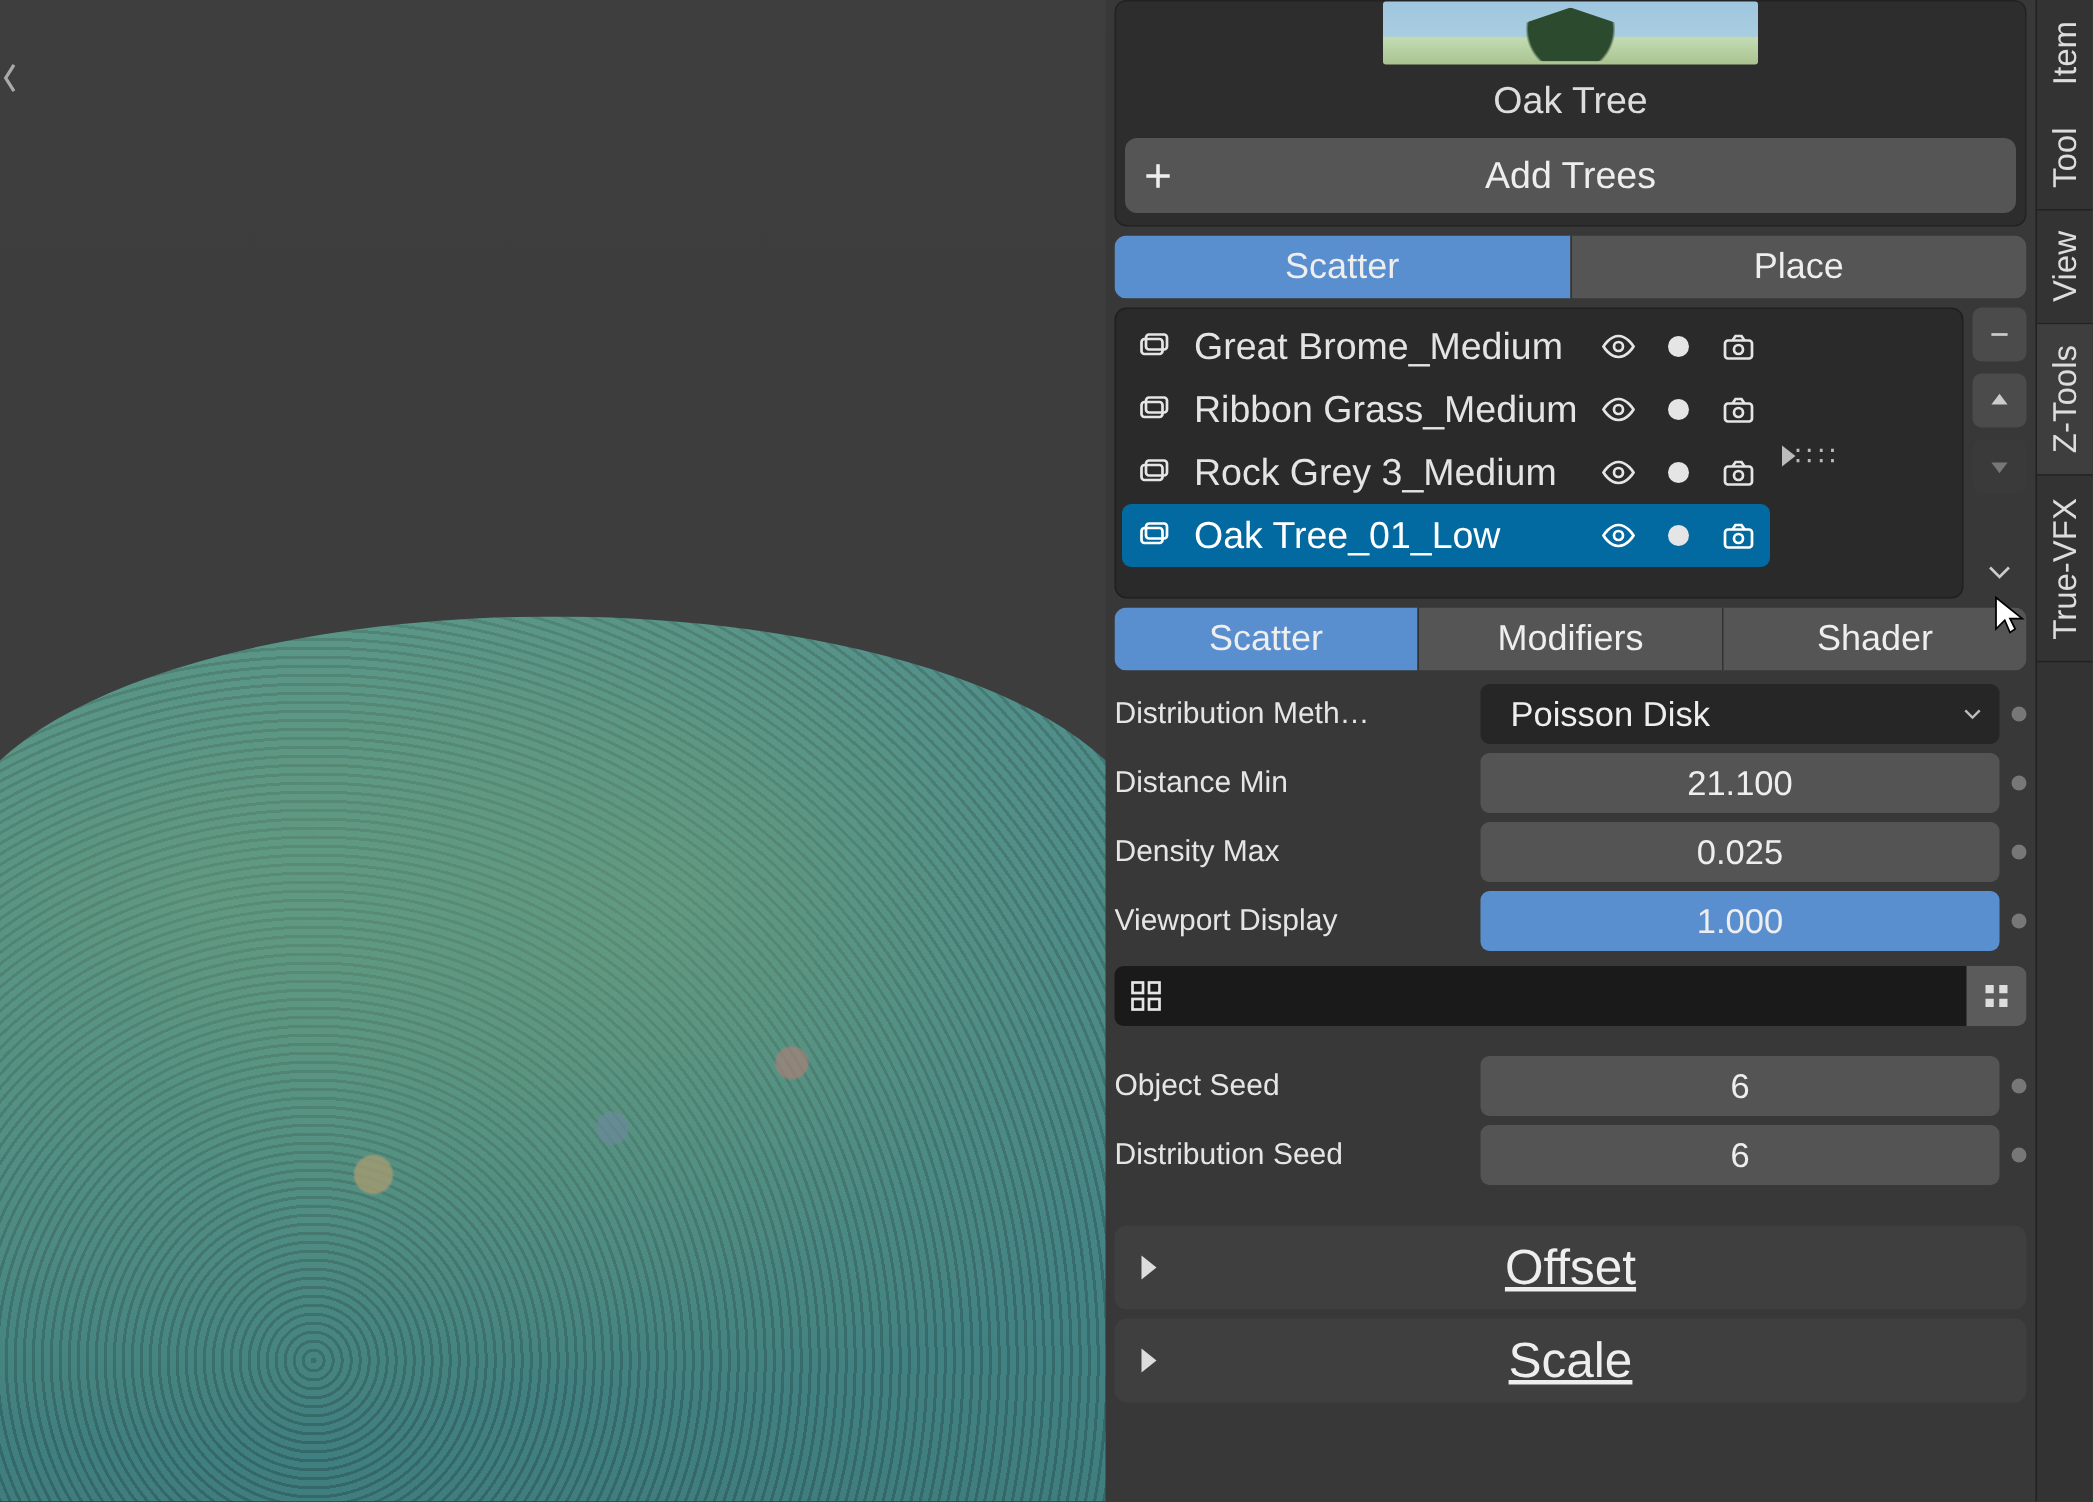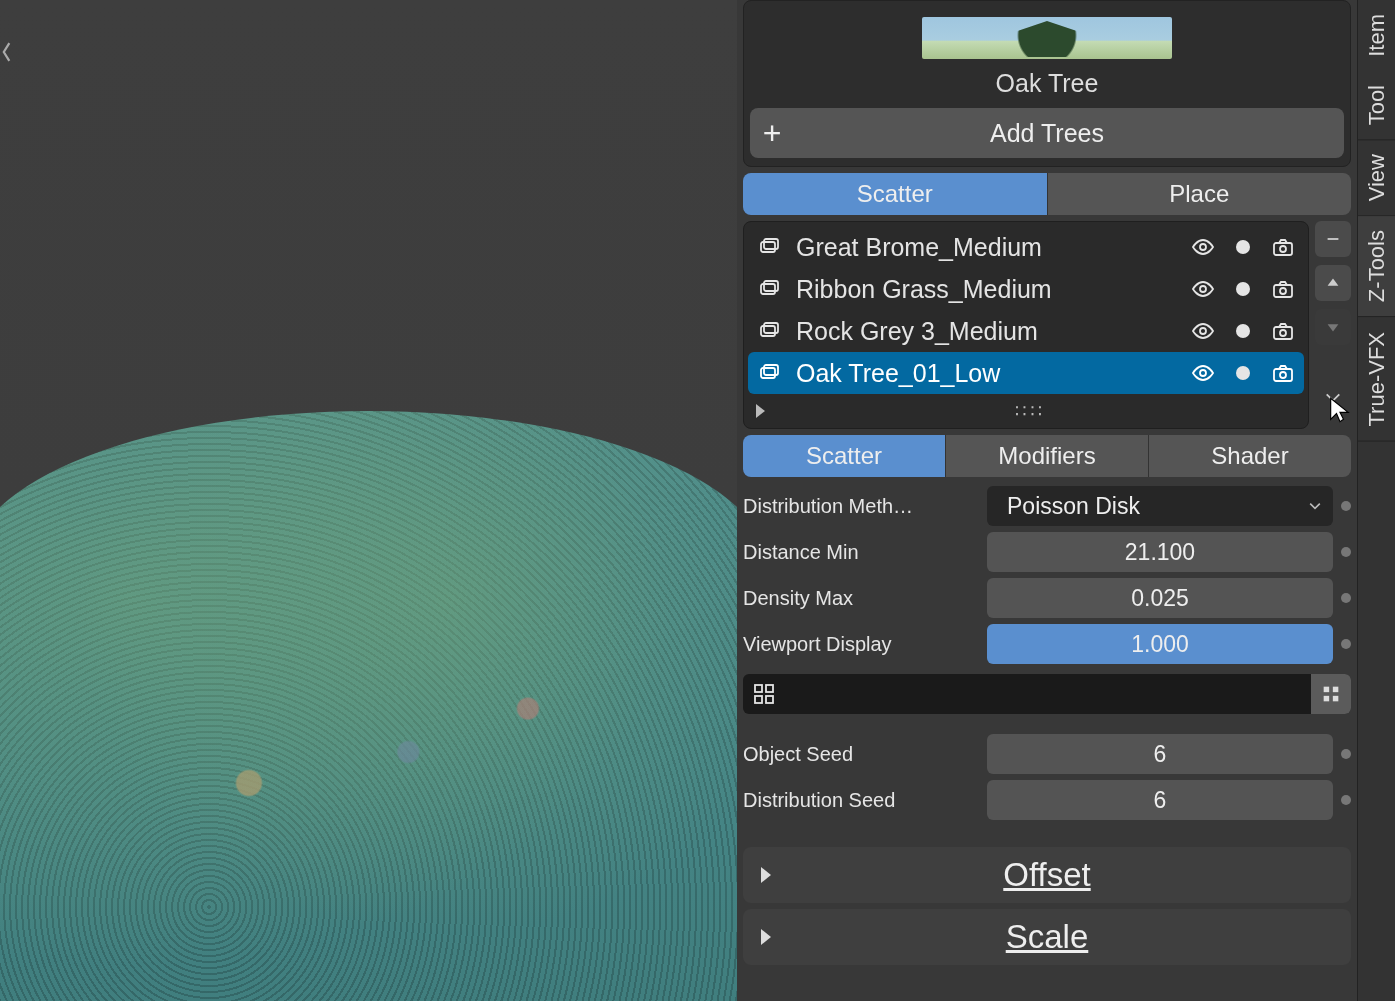--- a/index.html
+++ b/index.html
@@ -44,21 +44,21 @@
     display:flex;
     flex-direction:column;
     padding: 0 6px 6px 6px;
     gap:6px;
     overflow:hidden;
   }
   .preview-box{
     border:1px solid #222;
     border-radius:8px;
     background:#2d2d2d;
-    padding:16px 6px 8px 6px;
+    padding:0 6px 8px 6px;
     display:flex;
     flex-direction:column;
     align-items:center;
   }
   .preview-img{
     width:250px;height:42px;
     background: linear-gradient(180deg,#9fc6df 0%,#a9cde0 55%,#c3dbb3 58%,#a9c38f 100%);
     position:relative;
     margin-bottom:4px;
     border-radius:2px;
@@ -85,21 +85,21 @@
   }
   .add-btn .plus{width:44px;text-align:center;font-size:32px;font-weight:300;}
   .add-btn .lbl{flex:1;text-align:center;margin-left:-44px;}
   .tabs{display:flex;gap:0;border-radius:8px;overflow:hidden;}
   .tab{
     flex:1;height:42px;border:none;background:#555;color:#eee;font-size:24px;cursor:pointer;
   }
   .tab.active{background:#5a8fcf;}
   .tab + .tab{border-left:1px solid #333;}
   .scatter-row{display:flex;gap:6px;}
-  .scatter-list-wrap{flex:1;background:#2a2a2a;border:1px solid #1f1f1f;border-radius:8px;padding:4px 4px 2px 4px;display:flex;flex-direction:column;}
+  .scatter-list-wrap{flex:1;background:#2a2a2a;border:1px solid #1f1f1f;border-radius:8px;padding:4px 4px 2px 4px;display:flex;flex-direction:row;}
   .scatter-item{
     display:flex;align-items:center;gap:14px;height:42px;border-radius:6px;padding:0 8px;
     color:#e4e4e4;font-size:25px;
   }
   .scatter-item.selected{background:#0369a1;color:#fff;}
   .scatter-item .nm{flex:1;}
   .ic{width:26px;height:26px;display:inline-flex;align-items:center;justify-content:center;flex:0 0 26px;}
   .ic svg{width:24px;height:24px;fill:none;stroke:#e5e5e5;stroke-width:1.8;}
   .scatter-item.selected .ic svg{stroke:#fff;}
   .list-footer{display:flex;align-items:center;margin-top:4px;padding:2px 8px 4px 8px;}

